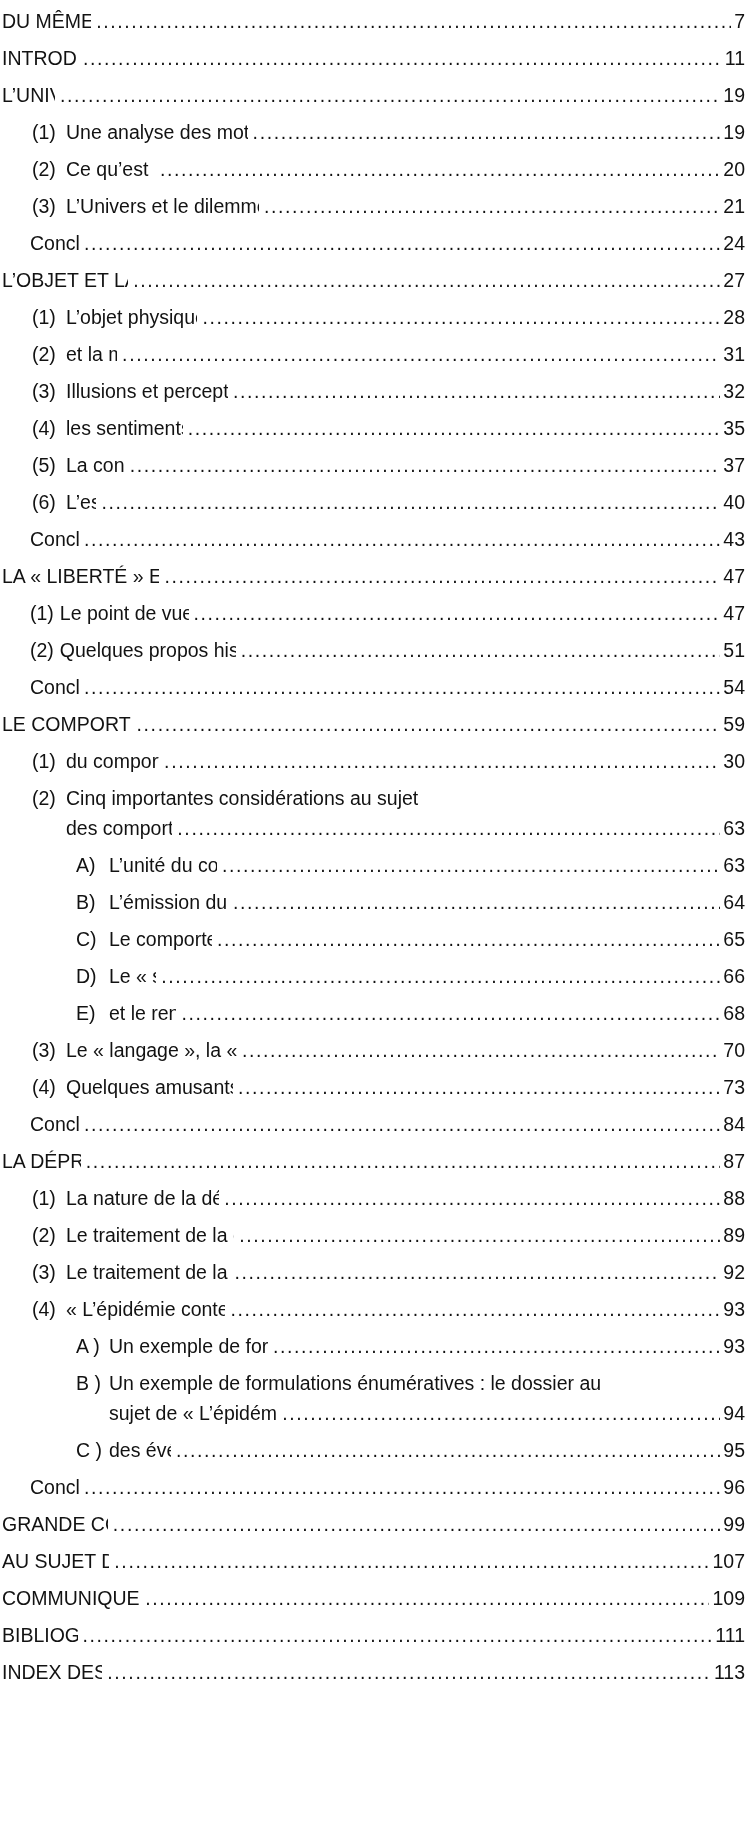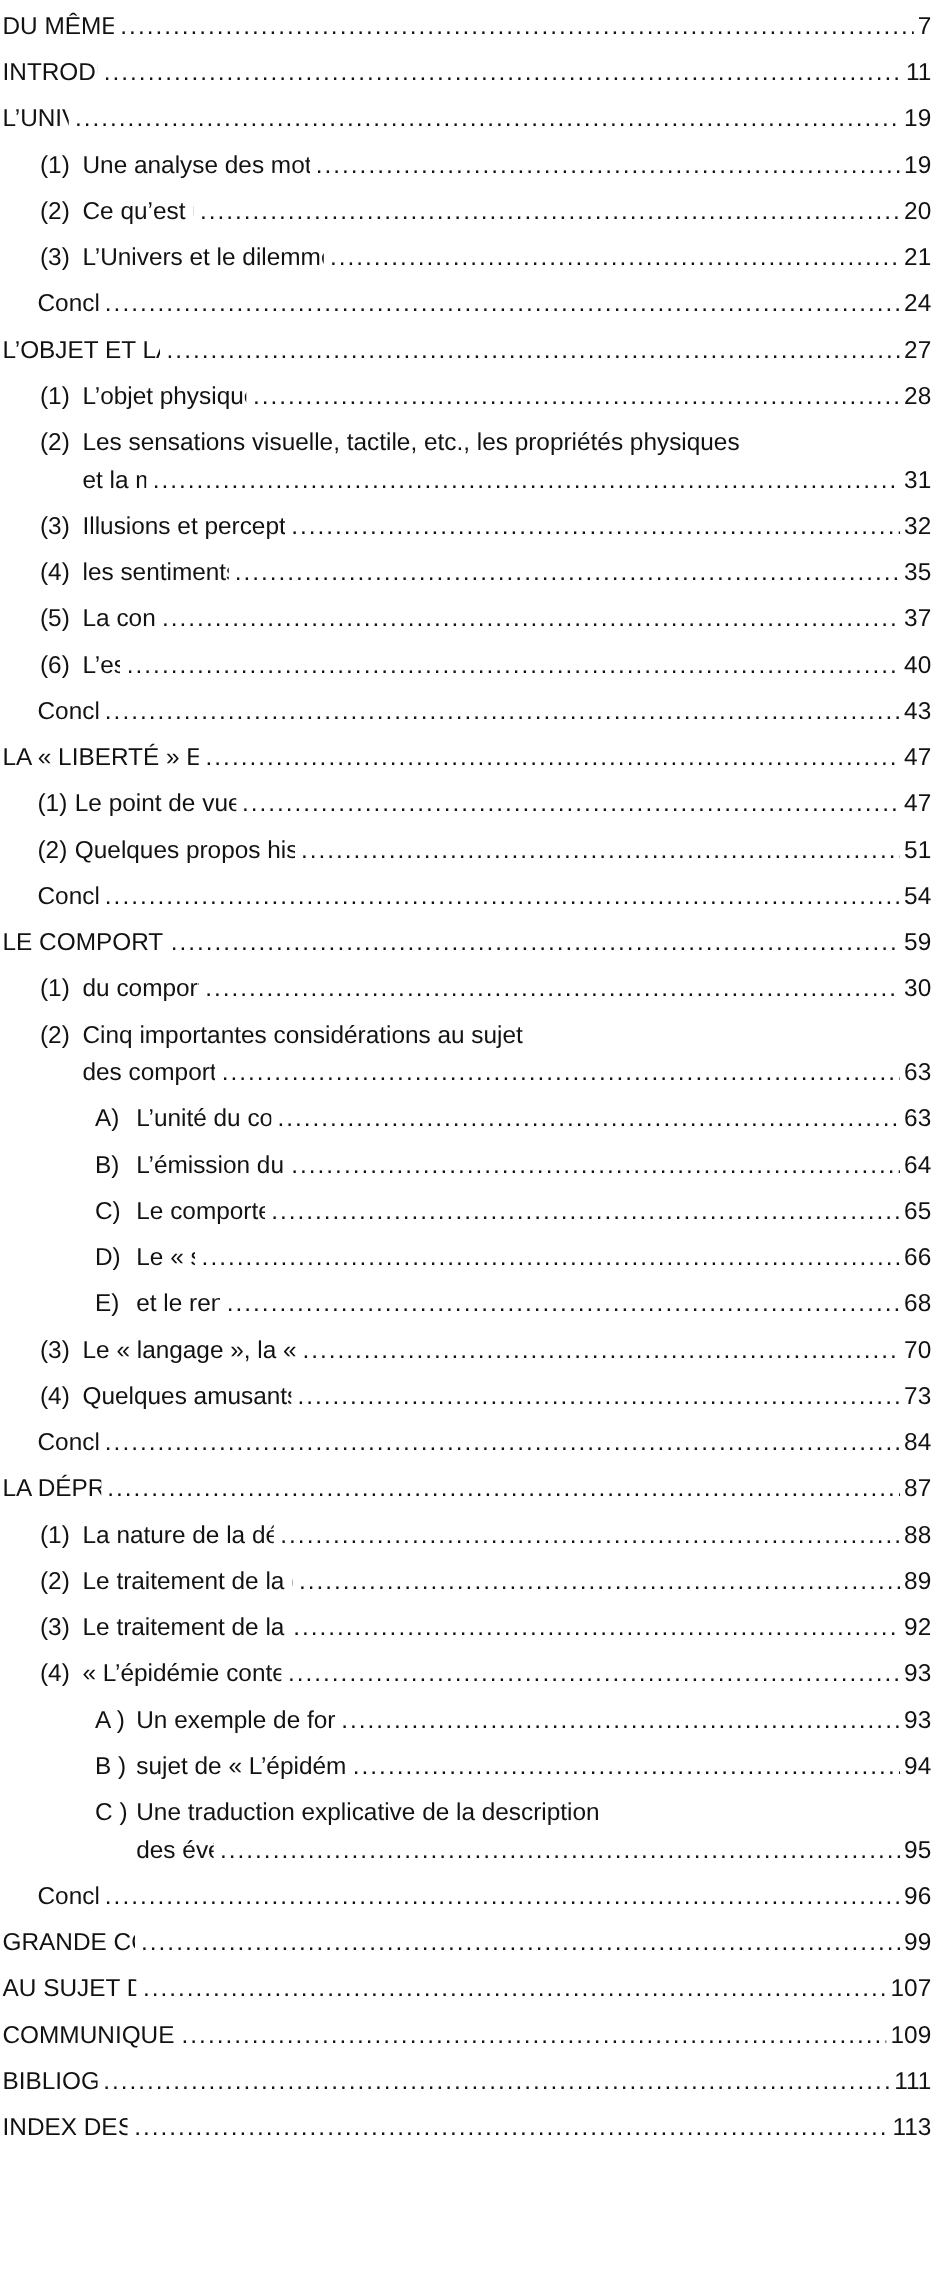--- a/index.html
+++ b/index.html
@@ -154,21 +154,20 @@
         <div class="line last">
           <span class="txt">L’objet physique, l’objet matériel, etc.</span>
           <span class="dots"></span>
           <span class="pg">28</span>
         </div>
       </div>
     </div>
     <div class="entry lvl-item">
       <span class="num">(2)</span>
       <div class="body">
-        <div class="line"><span class="txt">Les sensations visuelle, tactile, etc., les propriétés physiques</span></div>
         <div class="line last">
           <span class="txt">et la matière</span>
           <span class="dots"></span>
           <span class="pg">31</span>
         </div>
       </div>
     </div>
     <div class="entry lvl-item">
       <span class="num">(3)</span>
       <div class="body">
@@ -420,31 +419,31 @@
         <div class="line last">
           <span class="txt">Un exemple de formulations béhavioristes radicales</span>
           <span class="dots"></span>
           <span class="pg">93</span>
         </div>
       </div>
     </div>
     <div class="entry lvl-letter">
       <span class="num">B )</span>
       <div class="body">
+        <div class="line"><span class="txt">Un exemple de formulations énumératives : le dossier au</span></div>
         <div class="line last">
           <span class="txt">sujet de « L’épidémie contemporaine de la dépression »</span>
           <span class="dots"></span>
           <span class="pg">94</span>
         </div>
       </div>
     </div>
     <div class="entry lvl-letter">
       <span class="num">C )</span>
       <div class="body">
-        <div class="line"><span class="txt">Une traduction explicative de la description</span></div>
         <div class="line last">
           <span class="txt">des événements</span>
           <span class="dots"></span>
           <span class="pg">95</span>
         </div>
       </div>
     </div>
     <div class="entry lvl-conclusion">
       <div class="body">
         <div class="line last">

